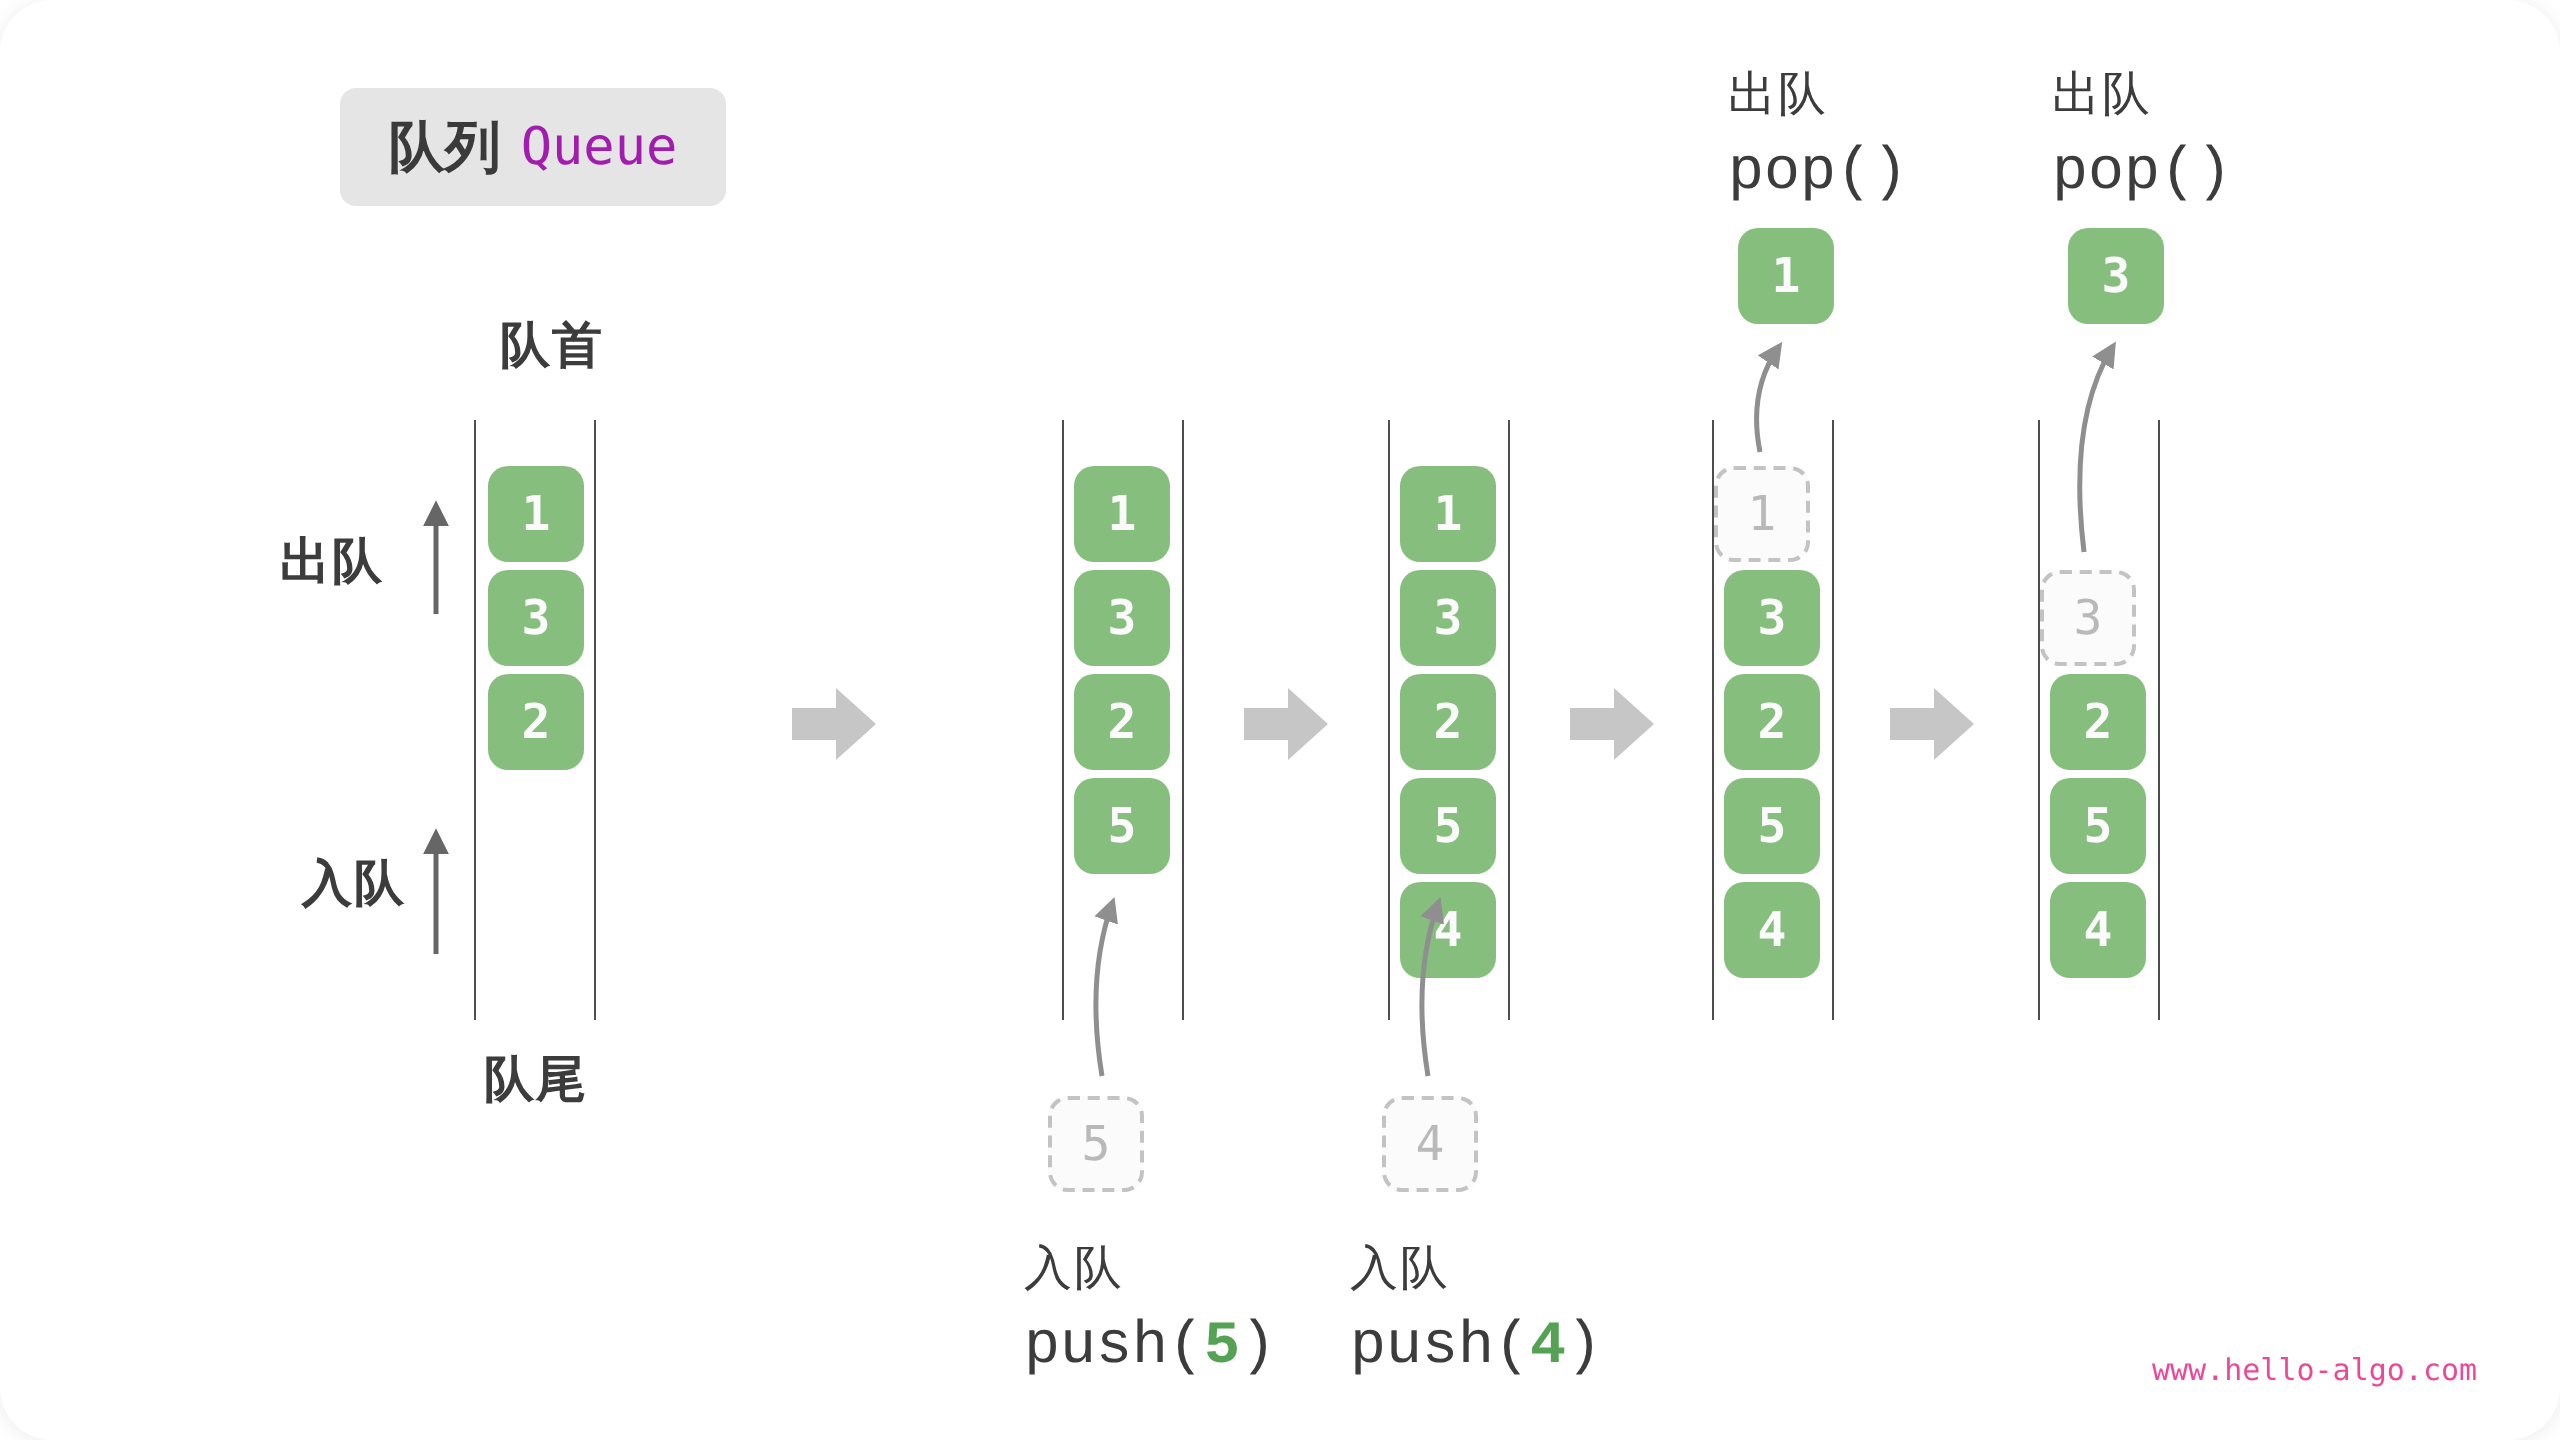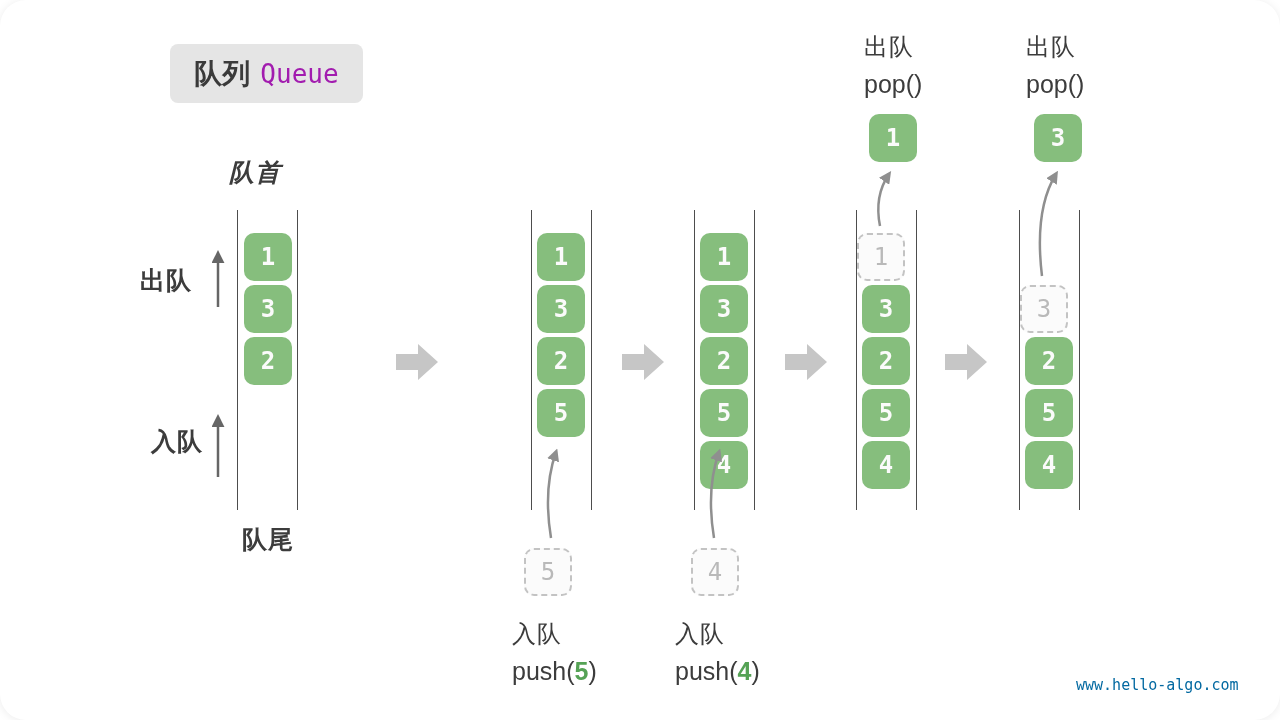--- a/index.html
+++ b/index.html
@@ -37,46 +37,46 @@
     font-family:"DejaVu Sans Mono", monospace; font-size:24px; font-weight:700;
     display:flex; align-items:center; justify-content:center;
   }
   .cell.ghost {
     background:#fbfbfb; border:2px dashed #c3c3c3; color:#b9b9b9; font-weight:400;
   }
 
   
   .op-label { position:absolute; }
   .op-zh { font-size:24px; font-weight:500; color:#3c3c3c; letter-spacing:1px; margin-bottom:7px; }
-  .op-code { font-family:Liberation Sans, sans-serif; font-size:25px; font-weight:500; color:#3c3c3c; }
+  .op-code { font-family:Liberation Mono, monospace; font-size:30px; font-weight:500; color:#3c3c3c; }
   .op-code .green-arg { color:#55a255; font-weight:700; }
 
   
   .watermark {
     position:absolute; left:1076px; top:676px;
-    font-family:"DejaVu Sans Mono", monospace; font-size:15px; color:#0369a1;
+    font-family:"DejaVu Sans Mono", monospace; font-size:15px; color:#ec4899;
   }
 
   
   svg.overlay { position:absolute; left:0; top:0; pointer-events:none; }
   .straight { stroke:#666666; stroke-width:2.5; fill:none; }
   .curved   { stroke:#8f8f8f; stroke-width:2.5; fill:none; }
   .block-arrow { fill:#c6c6c6; }
 </style>
 </head>
 <body>
 
 <div class="canvas">
 
   <div class="title-box">
     <span class="title-zh">队列</span>
     <span class="title-en">Queue</span>
   </div>
 
-  <div class="zh-label" style="left:229px; top:156px;font-style:italic;">队首</div>
+  <div class="zh-label" style="left:250px; top:156px;">队首</div>
   <div class="zh-label" style="left:242px; top:523px;">队尾</div>
 
   <div class="zh-label" style="left:140px; top:264px;">出队</div>
   <div class="zh-label" style="left:151px; top:425px;">入队</div>
 
   <div class="col" style="left:237px;"></div>
   <div class="col" style="left:531px;"></div>
   <div class="col" style="left:694px;"></div>
   <div class="col" style="left:856px;"></div>
   <div class="col" style="left:1019px;"></div>

